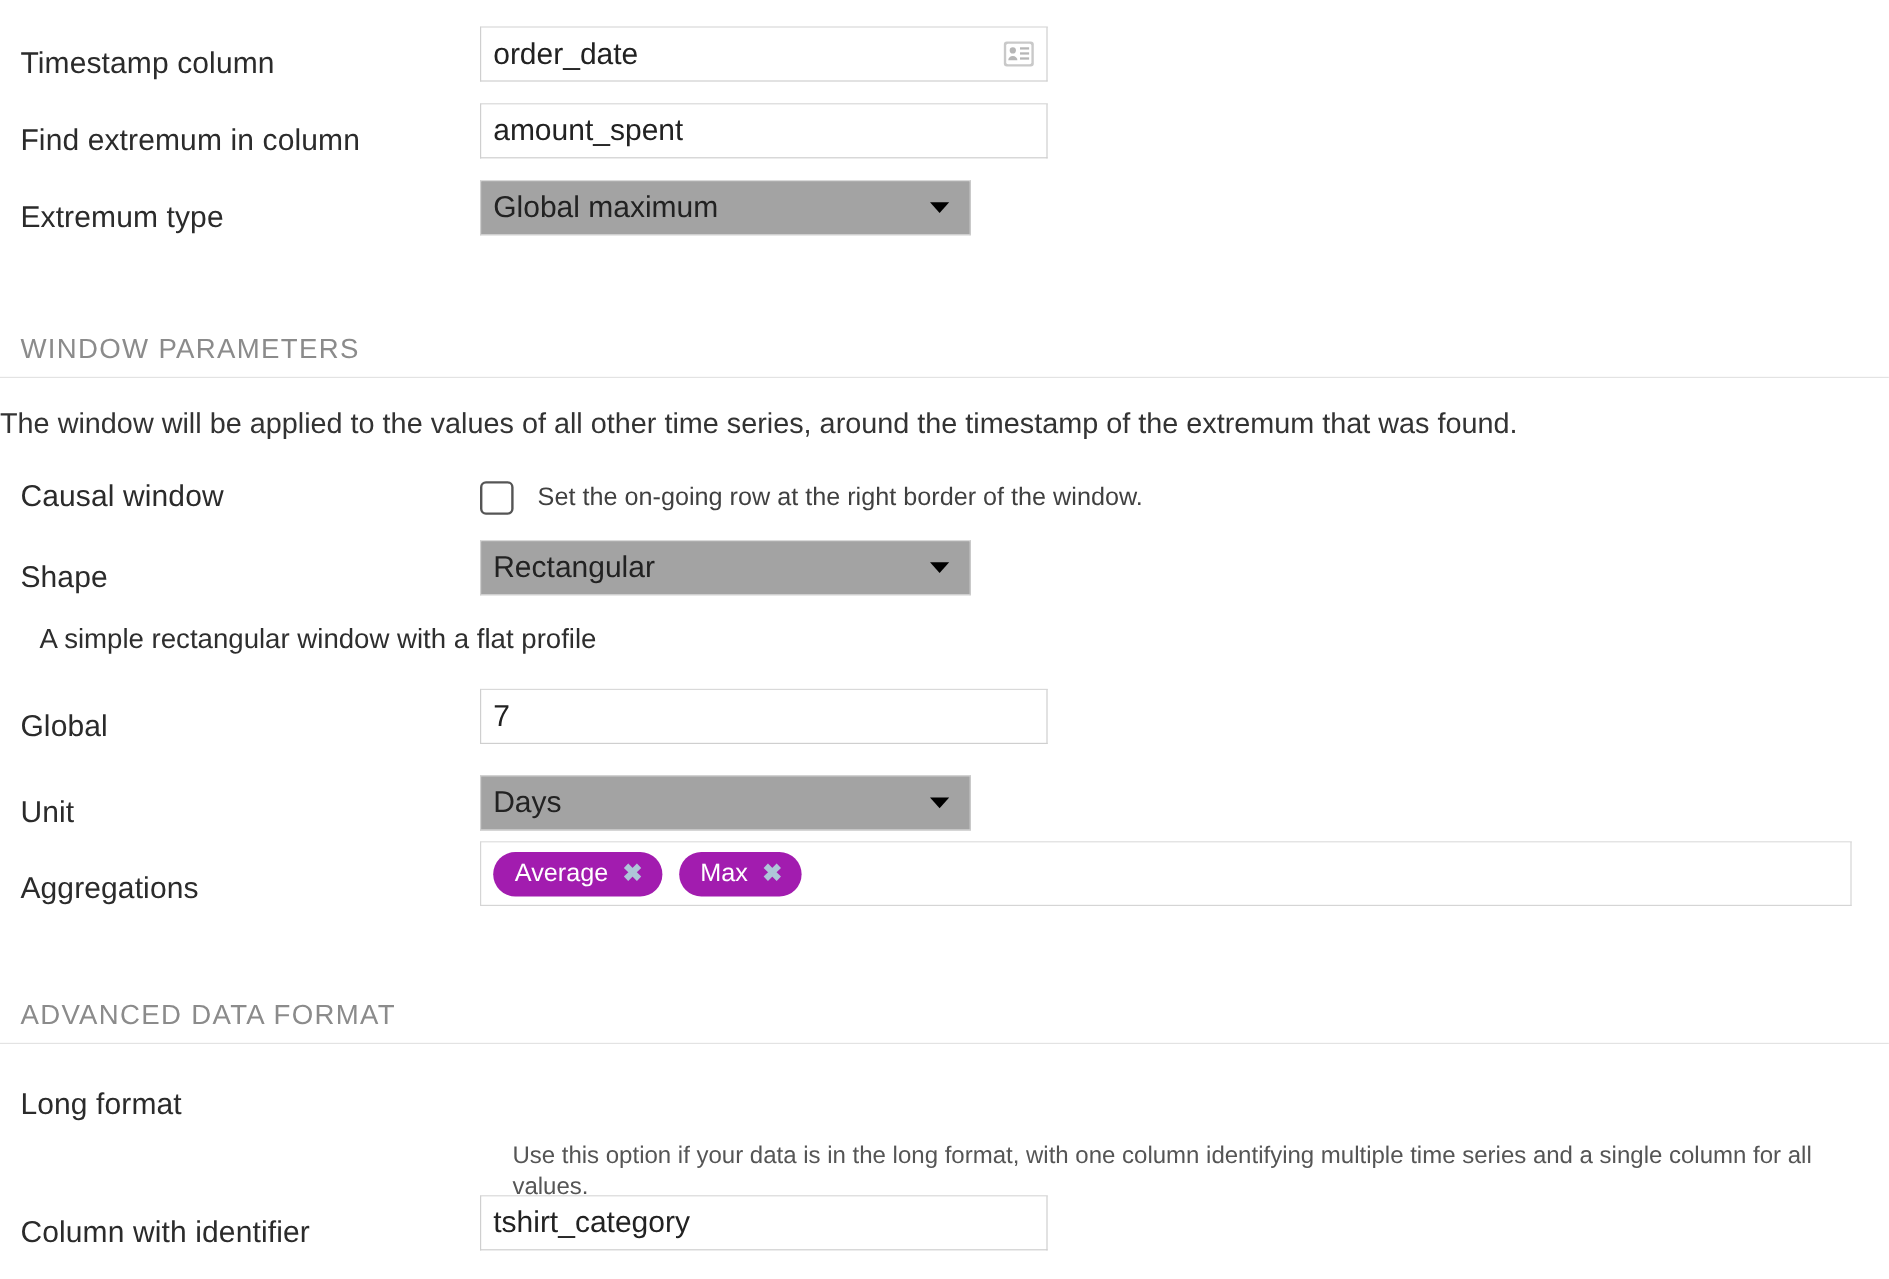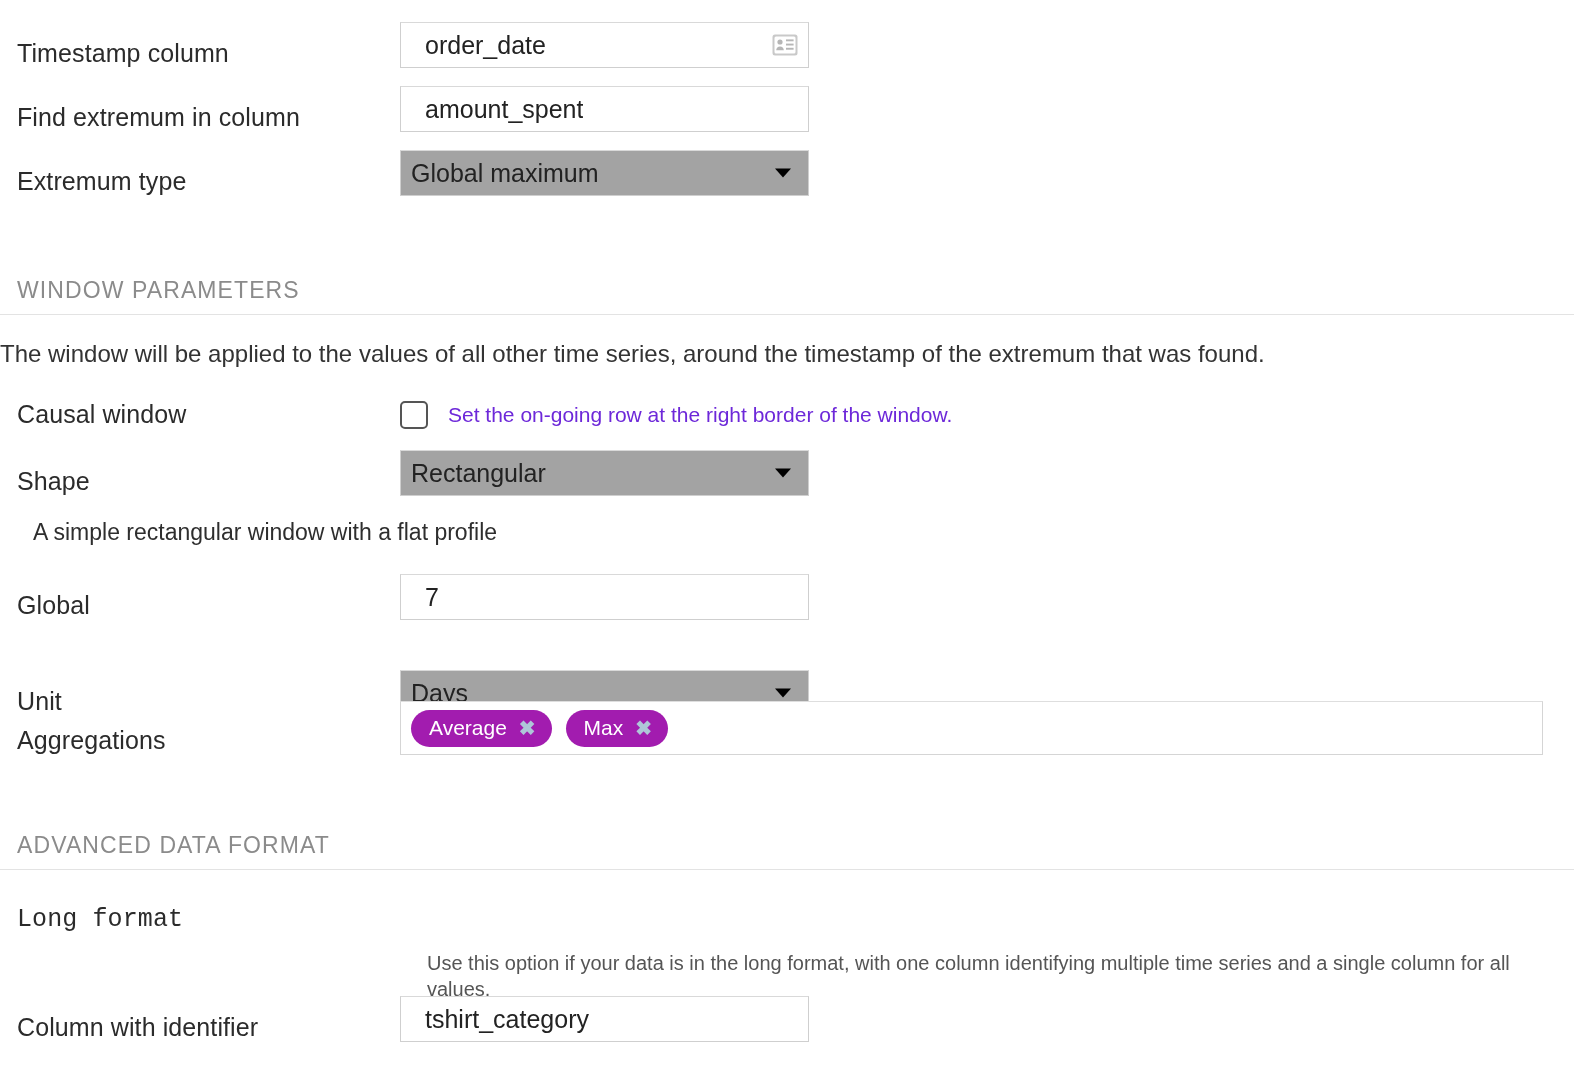--- a/index.html
+++ b/index.html
@@ -41,29 +41,29 @@
     font-weight: 400;
     letter-spacing: 0.1px;
   }
   .control {
     flex: 1 1 auto;
   }
 
   
   .textbox {
     position: relative;
-    width: 409px;
+    width: 473px;
     height: 46px;
     box-sizing: border-box;
     border: 1px solid #cfcfcf;
     border-top-color: #d9d9d9;
     background: #ffffff;
     display: flex;
     align-items: center;
-    padding: 0 24px;
+    padding: 0 10px;
   }
   .textbox .value {
     font-size: 25px;
     line-height: 30px;
     color: #222222;
     white-space: nowrap;
     overflow: hidden;
   }
   .textbox .field-icon {
     position: absolute;
@@ -139,21 +139,21 @@
     color: #333333;
   }
   .help-small {
     font-size: 20px;
     line-height: 26px;
     color: #555555;
   }
   .help-inline {
     font-size: 21px;
     line-height: 26px;
-    color: #6d28d9;
+    color: #404040;
   }
   .shape-desc {
     padding-left: 33px;
     font-size: 23px;
     line-height: 28px;
     color: #2e2e2e;
   }
 
   
   .cb-line {
@@ -299,21 +299,21 @@
 
   <div class="row abs" style="top:574px; left:0; width:1574px;">
     <div class="label">Global</div>
     <div class="control">
       <div class="textbox">
         <span class="value">7</span>
       </div>
     </div>
   </div>
 
-  <div class="row abs" style="top:670px; left:0; width:1482px;">
+  <div class="row abs" style="top:646px; left:0; width:1482px;">
     <div class="label">Unit</div>
     <div class="control">
       <div class="selectbox">
         <span class="value">Days</span>
         <span class="caret"></span>
       </div>
     </div>
   </div>
 
   <div class="row abs" style="top:701px; left:0; width:1574px;">
@@ -330,21 +330,21 @@
         </span>
       </div>
     </div>
   </div>
 
   <div class="section abs" style="top:831px; left:0; width:1574px;">
     <div class="section-title">ADVANCED DATA FORMAT</div>
     <div class="section-rule"></div>
   </div>
 
-  <div class="row abs" style="top:905px; left:0; width:1574px;font-family:Liberation Mono, monospace;">
+  <div class="row abs" style="top:905px; left:0; width:1574px;">
     <div class="label">Long format</div>
     <div class="control">
       <span class="checkbox checked"></span>
     </div>
   </div>
 
   <div class="help-small abs" style="top:950px; left:427px; width:1140px;">Use this option if your data is in the long format, with one column identifying multiple time series and a single column for all values.</div>
 
   <div class="row abs" style="top:996px; left:0; width:1574px;">
     <div class="label">Column with identifier</div>

